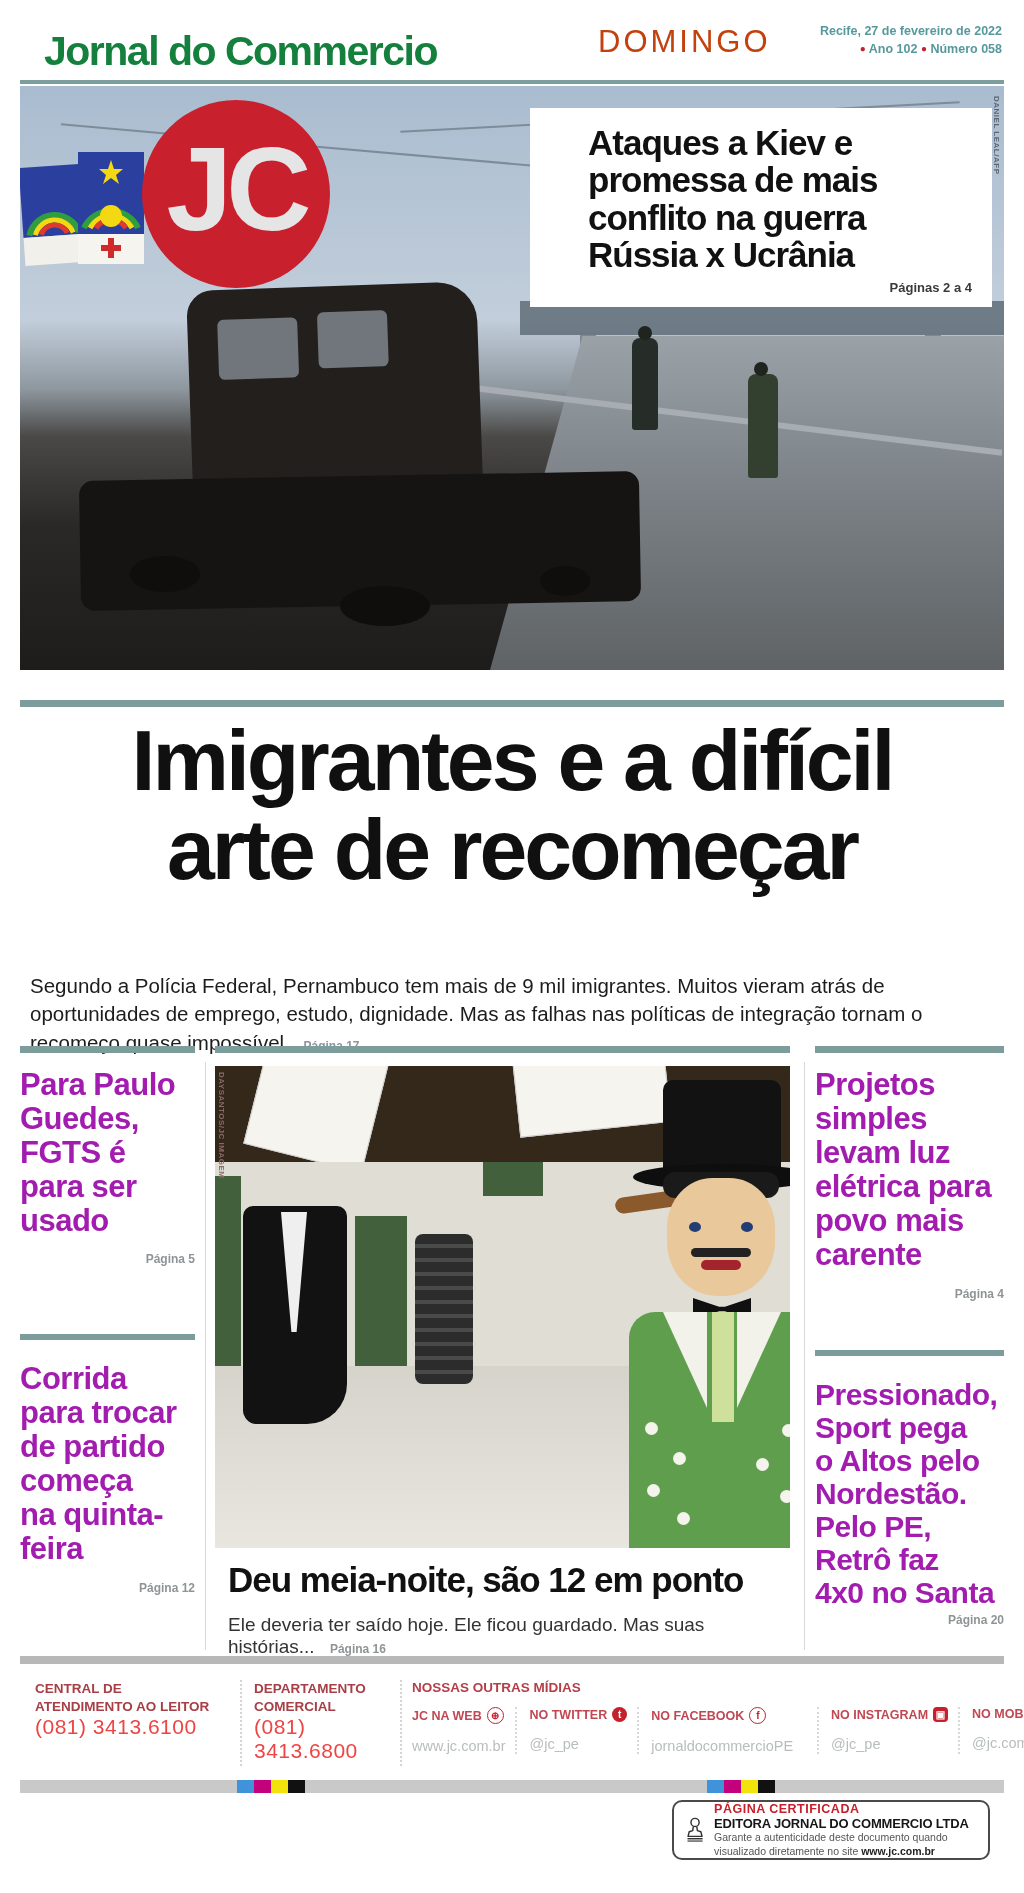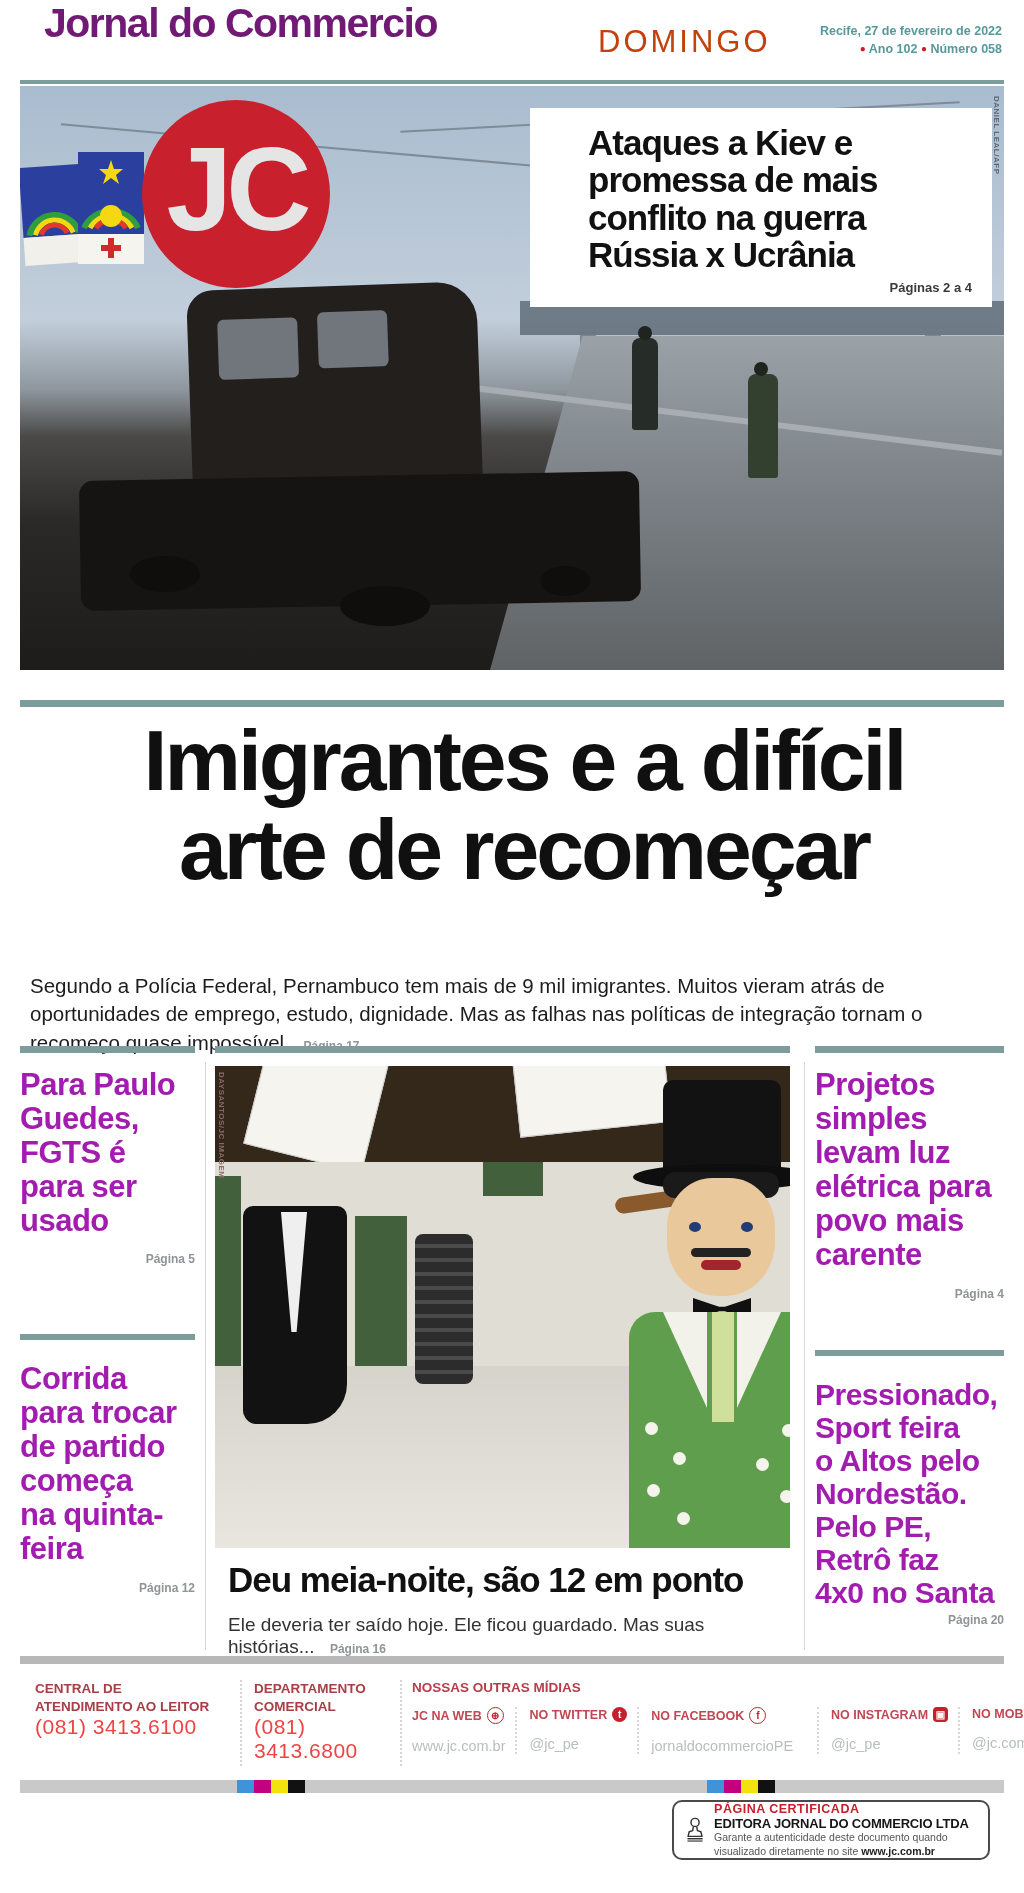--- a/index.html
+++ b/index.html
@@ -2,21 +2,21 @@
 <html><head>
 <meta charset="utf-8">
 <style>
   html,body{margin:0;padding:0;background:#ffffff;}
   #page{position:relative;width:1024px;height:1893px;background:#fff;overflow:hidden;
         font-family:"Liberation Sans", sans-serif;}
   .abs{position:absolute;}
   .pre{white-space:pre-line;}
 
   
-  .logo-text{left:44px;top:0;font-size:41px;font-weight:bold;color:#701a75;letter-spacing:-1.5px;}
+  .logo-text{left:44px;top:28px;font-size:41px;font-weight:bold;color:#15803d;letter-spacing:-1.5px;}
   .day-label{left:598px;top:24px;font-size:31px;color:#c2410c;letter-spacing:3px;font-weight:normal;}
   .date-block{right:22px;top:22px;text-align:right;font-size:12.5px;font-weight:bold;color:#57999b;line-height:1.45;}
   .date-bullet{color:#c5202b;font-size:10px;vertical-align:1px;}
 
   .rule-teal{background:#7d9d9c;height:4px;left:20px;width:984px;}
 
   
   .war-photo{left:20px;top:86px;width:984px;height:584px;overflow:hidden;
     background:linear-gradient(180deg,#a9bccf 0%,#c2cedb 40%,#8e979e 52%,#4a4947 60%,#2b2927 75%,#1d1c1a 100%);}
   .cable{position:absolute;background:#7e8b99;height:2px;}
@@ -39,21 +39,21 @@
     display:flex;align-items:center;justify-content:center;}
   .jc-mono{color:#e5e5e5;font-size:118px;font-weight:bold;letter-spacing:-6px;line-height:1;padding-bottom:10px;}
 
   
   .kiev-box{position:absolute;left:510px;top:22px;width:420px;background:#fff;padding:16px 20px 12px 22px;}
   .kiev-headline{font-size:35px;font-weight:bold;color:#111;line-height:1.07;letter-spacing:-1px;margin-left:36px;}
   .kiev-pages{margin-top:6px;text-align:right;font-size:13px;font-weight:bold;color:#3a3a3a;}
 
   
   .lead-rule{top:700px;height:7px;}
-  .lead-headline{left:32px;top:716px;width:984px;text-align:center;font-size:86px;font-weight:bold;color:#101010;
+  .lead-headline{left:20px;top:716px;width:984px;text-align:center;font-size:86px;font-weight:bold;color:#101010;
     line-height:1.03;letter-spacing:-3px;}
   .lead-deck{left:30px;top:972px;width:960px;font-size:20.5px;color:#1c1c1c;line-height:1.38;}
   .page-ref{font-size:12px;font-weight:bold;color:#8f9496;}
   .lead-deck .page-ref{margin-left:8px;}
 
   
   .colbar{top:1046px;height:7px;background:#7d9d9c;position:absolute;}
 
   
   .vrule{position:absolute;width:1px;background:#d8d8d8;top:1062px;height:588px;}
@@ -284,21 +284,21 @@
 simples
 levam luz
 elétrica para
 povo mais
 carente</div>
     <span class="page-ref story-page">Página 4</span>
   </div>
   <div class="col-divider" style="left:815px;top:1350px;width:189px;"></div>
   <div class="abs" style="left:815px;top:1378px;width:189px;">
     <div class="story-headline pre" style="font-size:30px;">Pressionado,
-Sport feira
+Sport pega
 o Altos pelo
 Nordestão.
 Pelo PE,
 Retrô faz
 4x0 no Santa</div>
     <span class="page-ref story-page" style="margin-top:4px;">Página 20</span>
   </div>
 
   <div class="gray-bar"></div>
 

